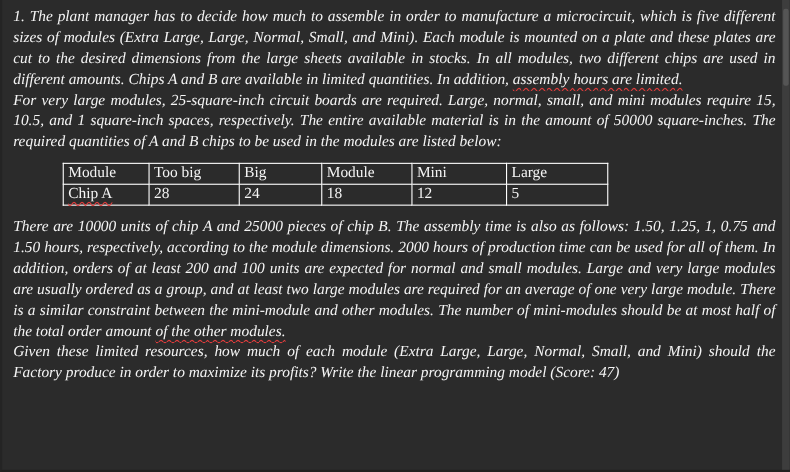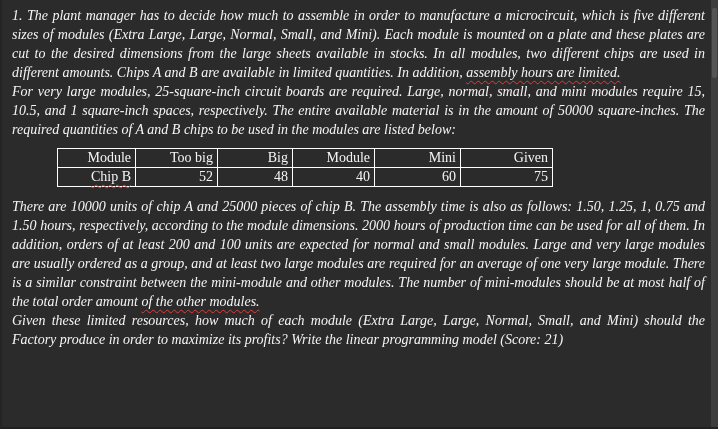--- a/index.html
+++ b/index.html
@@ -36,21 +36,21 @@
   }
   table.chips{
     border-collapse:collapse;
     margin:9px 0 10px 45px;
     font-size:14px;
     line-height:15px;
   }
   table.chips td{
     border:1px solid var(--border);
     padding:1px 4px 2px 4px;
-    text-align:right;
+    text-align:left;
     vertical-align:middle;
   }
   td.c0{width:78px;}
   td.c1{width:82px;}
   td.c2{width:75px;}
   td.c3{width:82px;}
   td.c4{width:86px;}
   td.c5{width:92px;}
   .scrollbar{
     position:absolute;
@@ -74,35 +74,35 @@
   <p class="para">For very large modules, 25-square-inch circuit boards are required. Large, normal, small, and mini modules require 15, 10.5, and 1 square-inch spaces, respectively. The entire available material is in the amount of 50000 square-inches. The required quantities of A and B chips to be used in the modules are listed below:</p>
 
   <table class="chips">
     <tbody>
       <tr>
         <td class="c0">Module</td>
         <td class="c1">Too big</td>
         <td class="c2">Big</td>
         <td class="c3">Module</td>
         <td class="c4">Mini</td>
-        <td class="c5">Given</td>
+        <td class="c5">Large</td>
       </tr>
       <tr>
-        <td class="c0"><span class="spell">Chip B</span></td>
-        <td class="c1">52</td>
-        <td class="c2">48</td>
-        <td class="c3">40</td>
-        <td class="c4">60</td>
-        <td class="c5">75</td>
+        <td class="c0"><span class="spell">Chip A</span></td>
+        <td class="c1">28</td>
+        <td class="c2">24</td>
+        <td class="c3">18</td>
+        <td class="c4">12</td>
+        <td class="c5">5</td>
       </tr>
     </tbody>
   </table>
 
   <p class="para"><span>There are 10000 units of chip A and 25000 pieces of chip B. The assembly time is also as follows: 1.50, 1.25, 1, 0.75 and 1.50 hours, respectively, according to the module dimensions. 2000 hours of production time can be used for all of them. In addition, orders of at least 200 and 100 units are expected for normal and small modules. Large and very large modules are usually ordered as a group, and at least two large modules are required for an average of one very large module. There is a similar constraint between the mini-module and other modules. The number of mini-modules should be at most half of the total order amount </span><span class="spell">of the other modules.</span></p>
 
 
-  <p class="para">Given these limited resources, how much of each module (Extra Large, Large, Normal, Small, and Mini) should the Factory produce in order to maximize its profits? Write the linear programming model (Score: 21)</p>
+  <p class="para">Given these limited resources, how much of each module (Extra Large, Large, Normal, Small, and Mini) should the Factory produce in order to maximize its profits? Write the linear programming model (Score: 47)</p>
 
 </div>
 
 <div class="scrollbar">
   <div class="scroll-thumb"></div>
 </div>
 
 </body></html>

